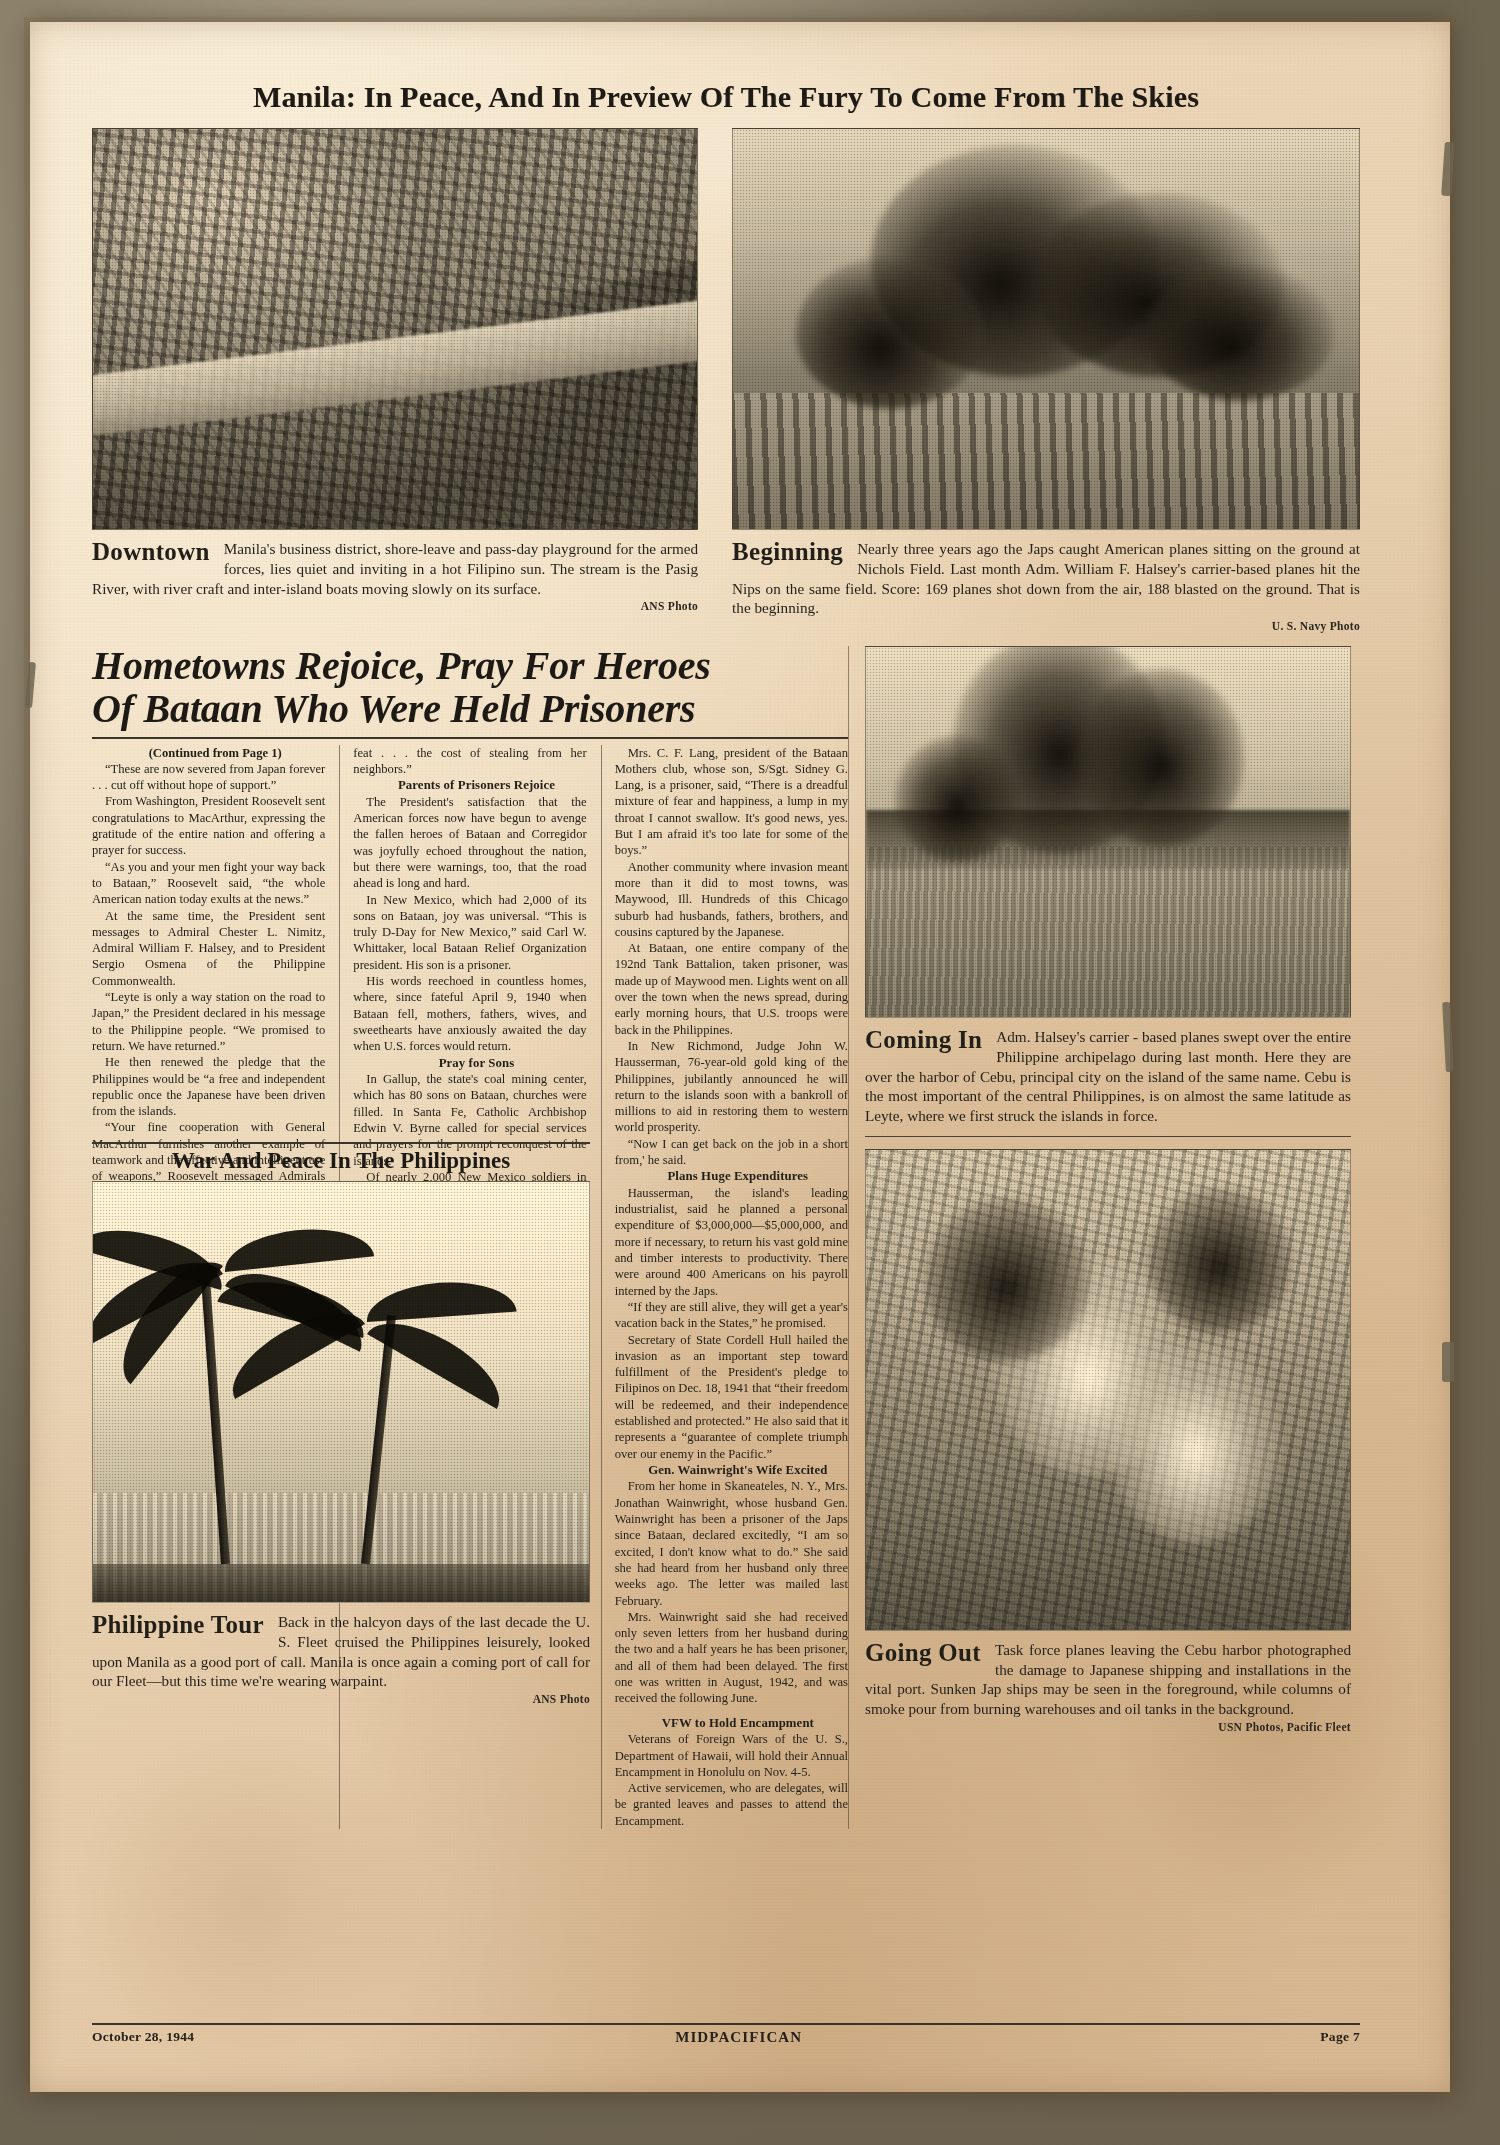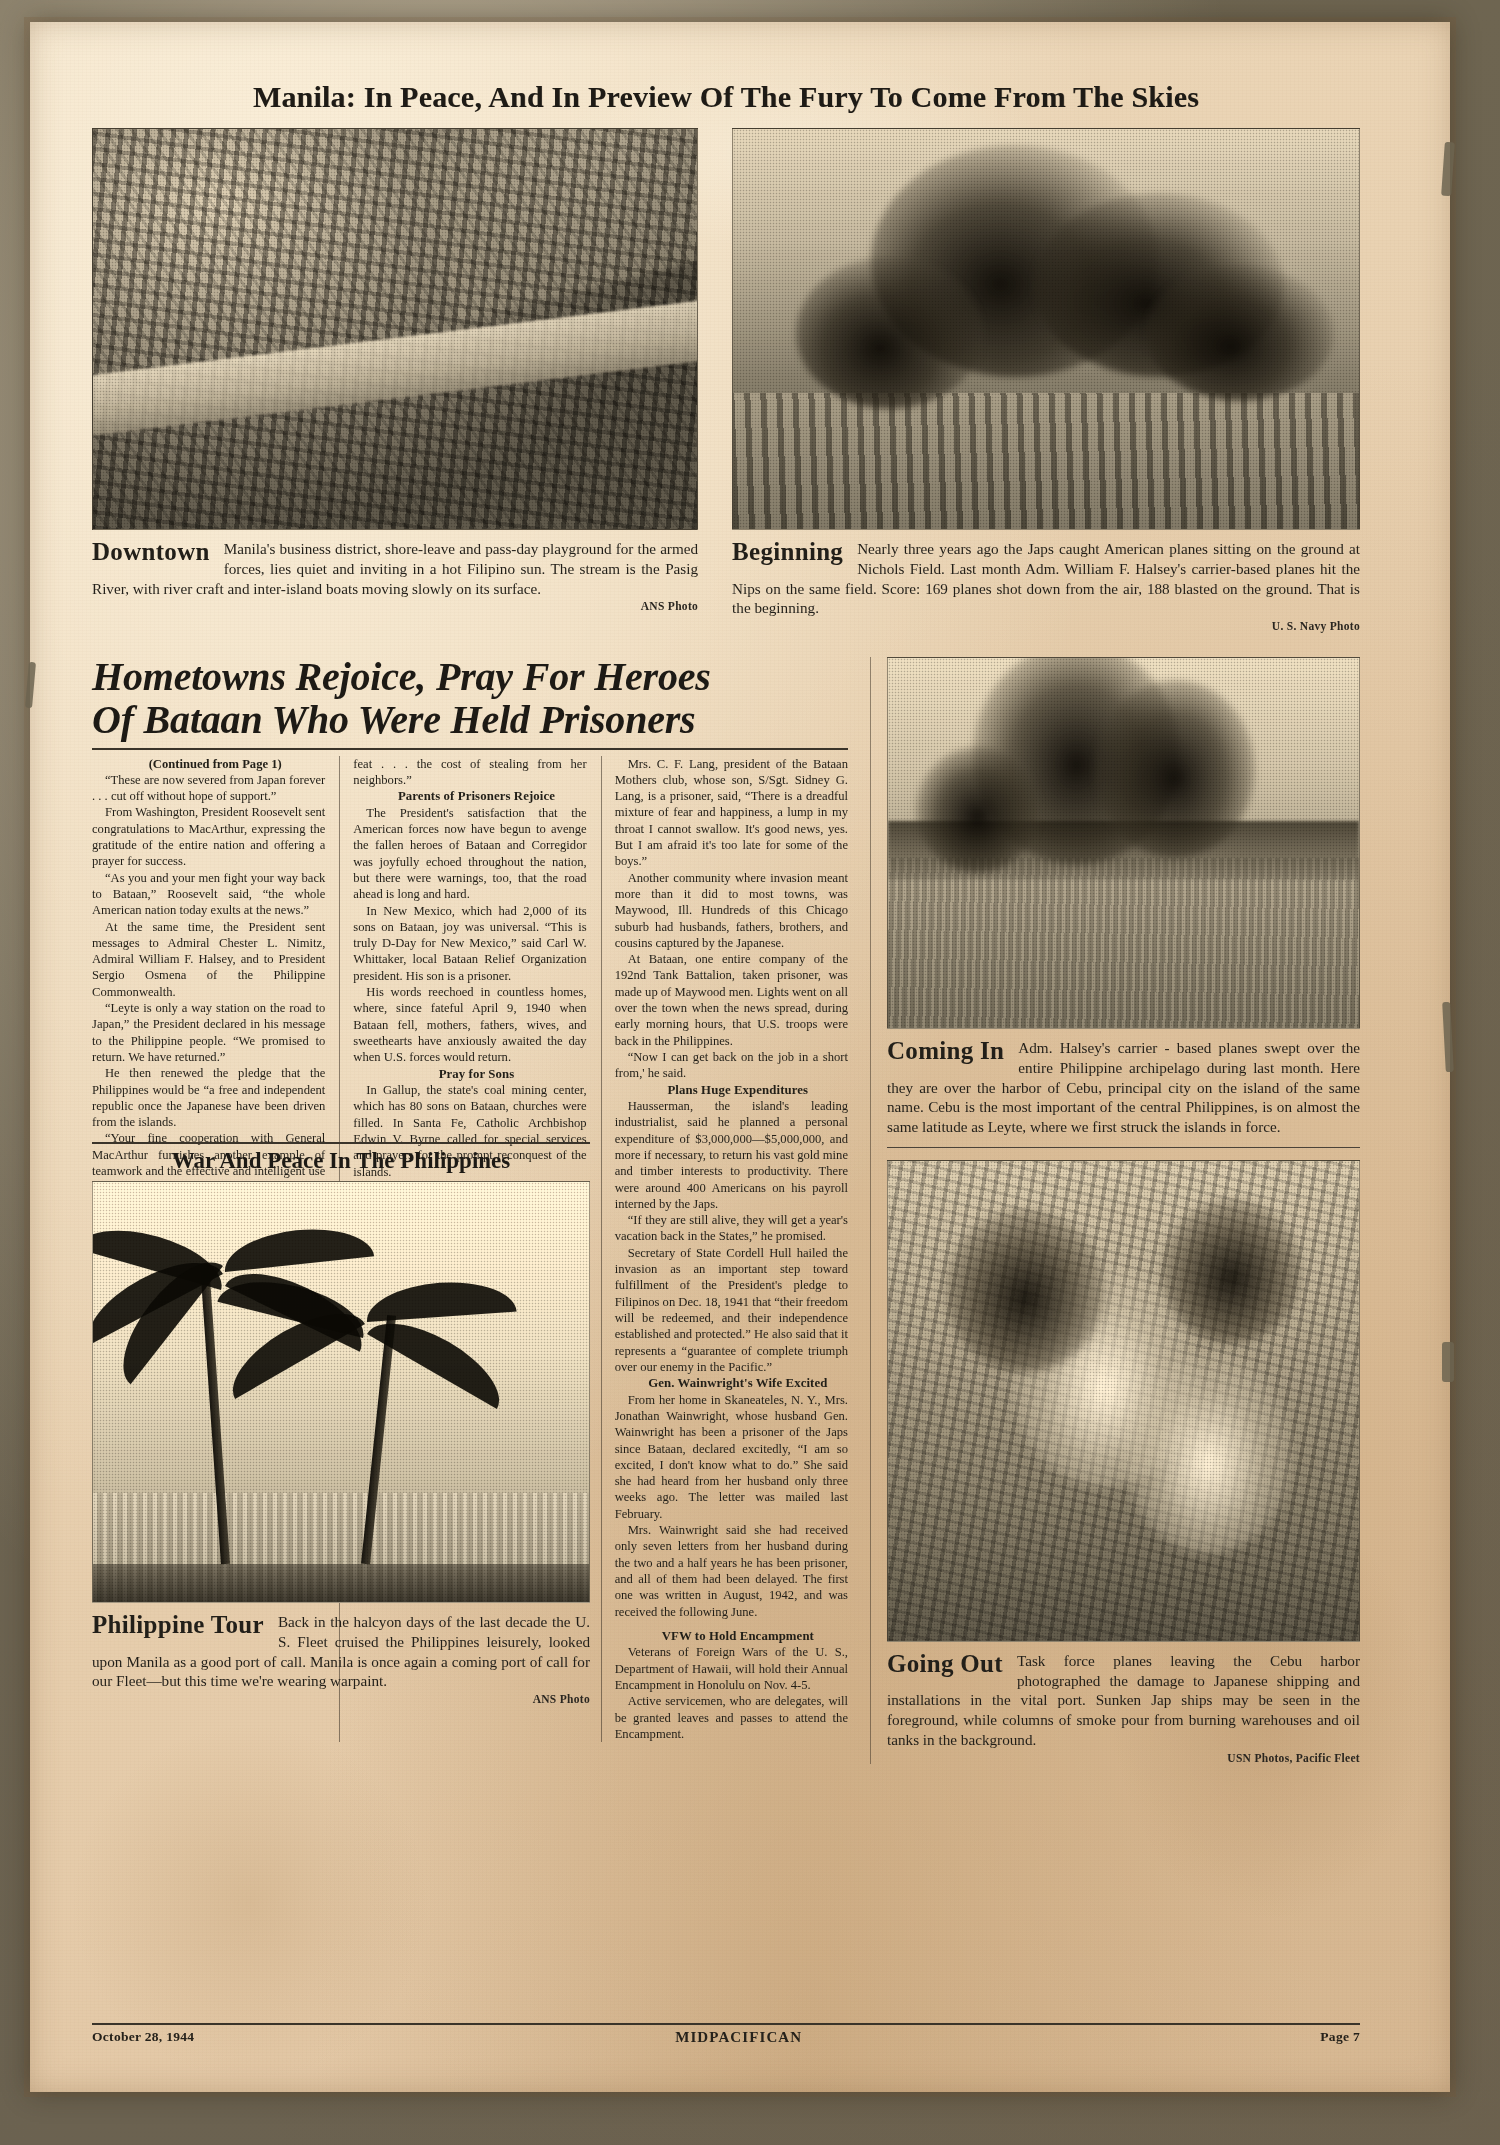--- a/index.html
+++ b/index.html
@@ -180,21 +180,21 @@
   .credit {
     font-size: 11.5px;
     font-weight: bold;
     letter-spacing: 0.3px;
     text-align: right;
     margin-top: 2px;
     color: #2a2620;
   }
 
   
-  .mainwrap { display: flex; gap: 22px; margin-top: 25px; }
+  .mainwrap { display: flex; margin-top: 14px; }
   .left-main { width: 756px; }
   .right-main { width: 486px; }
 
   .headline {
     font-family: "Liberation Serif", serif;
     font-style: italic;
     font-weight: bold;
     font-size: 40px;
     line-height: 1.02;
     letter-spacing: -0.2px;
@@ -427,20 +427,21 @@
                 <p>Of nearly 2,000 New Mexico soldiers in the 200th Coast Artillery (Anti-aircraft) with MacArthur when the Japanese struck, 192 have been reported dead, 189 are presumed prisoners, and 420 missing.</p>
                 <p>Salinas, Calif., which sent 105 young soldiers to Bataan rejoiced at the news, but many hoped it wasn't too late.</p>
               </div>
             </div>
 
             <div class="col col-sep">
               <div class="body">
                 <p>Mrs. C. F. Lang, president of the Bataan Mothers club, whose son, S/Sgt. Sidney G. Lang, is a prisoner, said, “There is a dreadful mixture of fear and happiness, a lump in my throat I cannot swallow. It's good news, yes. But I am afraid it's too late for some of the boys.”</p>
                 <p>Another community where invasion meant more than it did to most towns, was Maywood, Ill. Hundreds of this Chicago suburb had husbands, fathers, brothers, and cousins captured by the Japanese.</p>
                 <p>At Bataan, one entire company of the 192nd Tank Battalion, taken prisoner, was made up of Maywood men. Lights went on all over the town when the news spread, during early morning hours, that U.S. troops were back in the Philippines.</p>
+                <p>In New Richmond, Judge John W. Hausserman, 76-year-old gold king of the Philippines, jubilantly announced he will return to the islands soon with a bankroll of millions to aid in restoring them to western world prosperity.</p>
                 <p>“Now I can get back on the job in a short from,' he said.</p>
                 <p class="subhead">Plans Huge Expenditures</p>
                 <p>Hausserman, the island's leading industrialist, said he planned a personal expenditure of $3,000,000—$5,000,000, and more if necessary, to return his vast gold mine and timber interests to productivity. There were around 400 Americans on his payroll interned by the Japs.</p>
                 <p>“If they are still alive, they will get a year's vacation back in the States,” he promised.</p>
                 <p>Secretary of State Cordell Hull hailed the invasion as an important step toward fulfillment of the President's pledge to Filipinos on Dec. 18, 1941 that “their freedom will be redeemed, and their independence established and protected.” He also said that it represents a “guarantee of complete triumph over our enemy in the Pacific.”</p>
                 <p class="subhead">Gen. Wainwright's Wife Excited</p>
                 <p>From her home in Skaneateles, N. Y., Mrs. Jonathan Wainwright, whose husband Gen. Wainwright has been a prisoner of the Japs since Bataan, declared excitedly, “I am so excited, I don't know what to do.” She said she had heard from her husband only three weeks ago. The letter was mailed last February.</p>
                 <p>Mrs. Wainwright said she had received only seven letters from her husband during the two and a half years he has been prisoner, and all of them had been delayed. The first one was written in August, 1942, and was received the following June.</p>
                 <p class="subhead" style="margin-top:8px;">VFW to Hold Encampment</p>
                 <p>Veterans of Foreign Wars of the U. S., Department of Hawaii, will hold their Annual Encampment in Honolulu on Nov. 4-5.</p>

